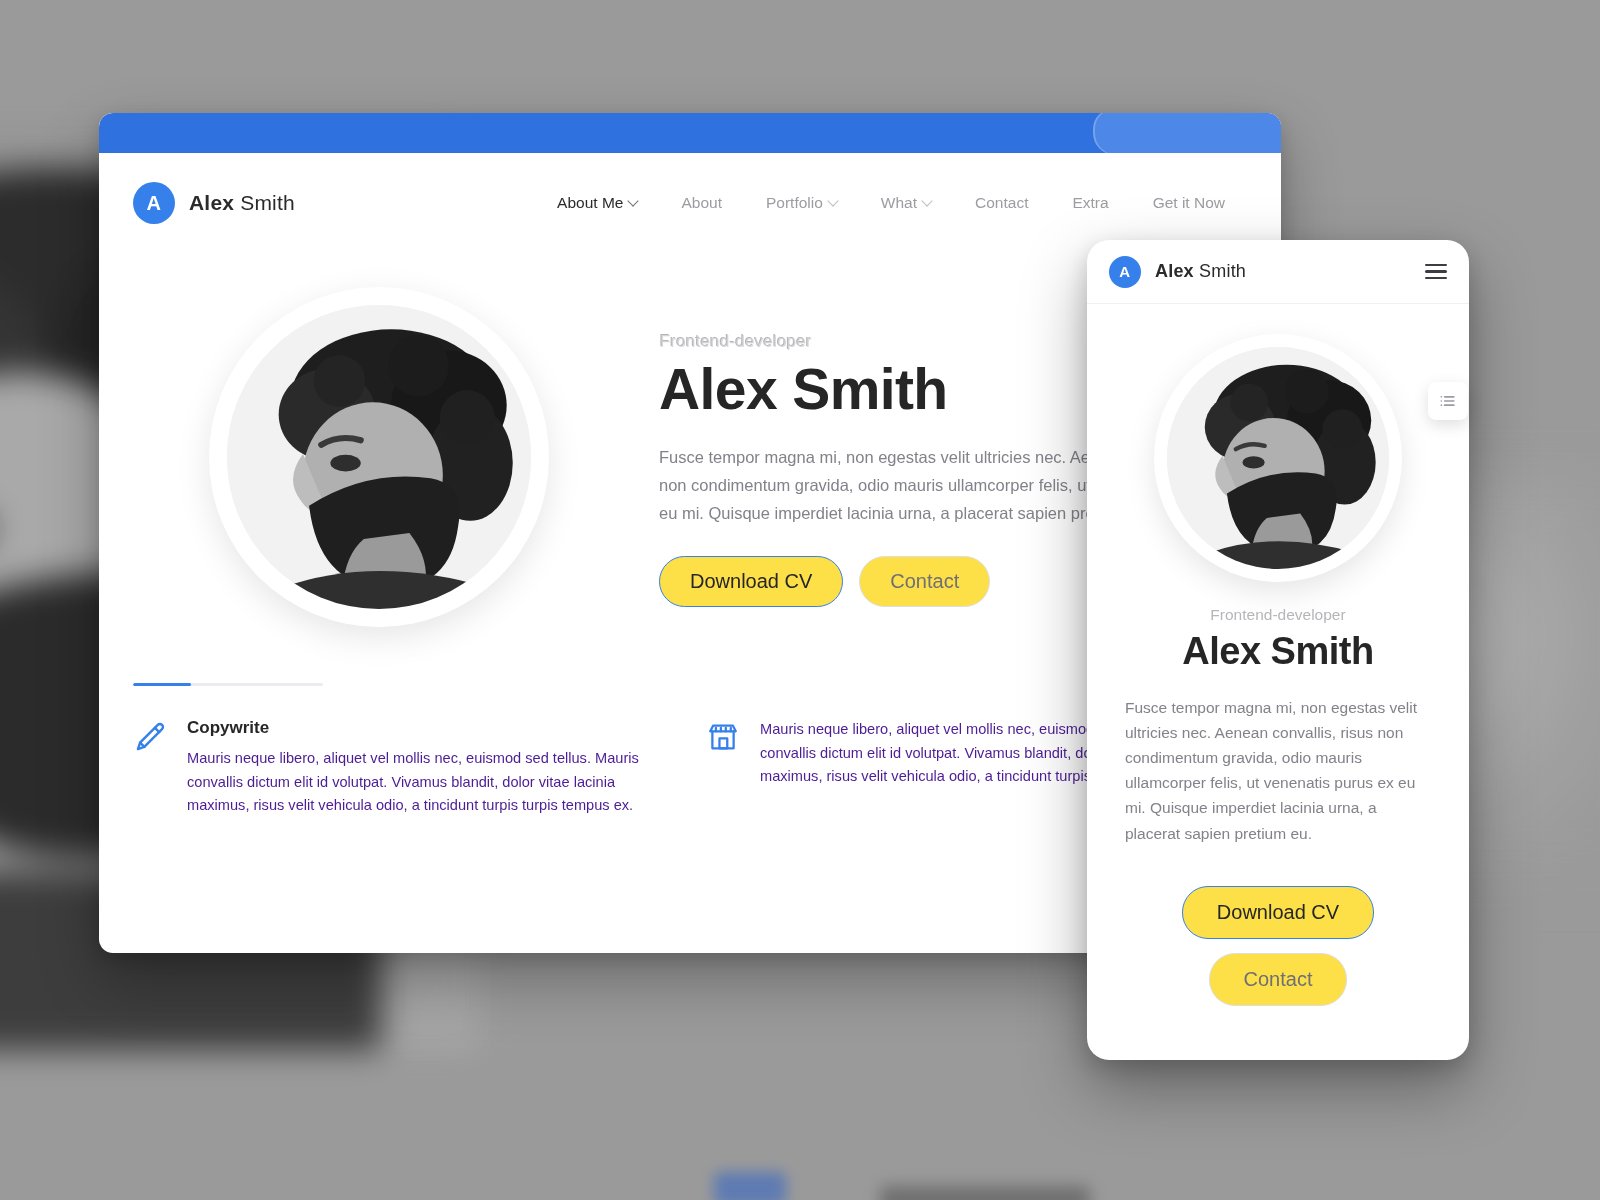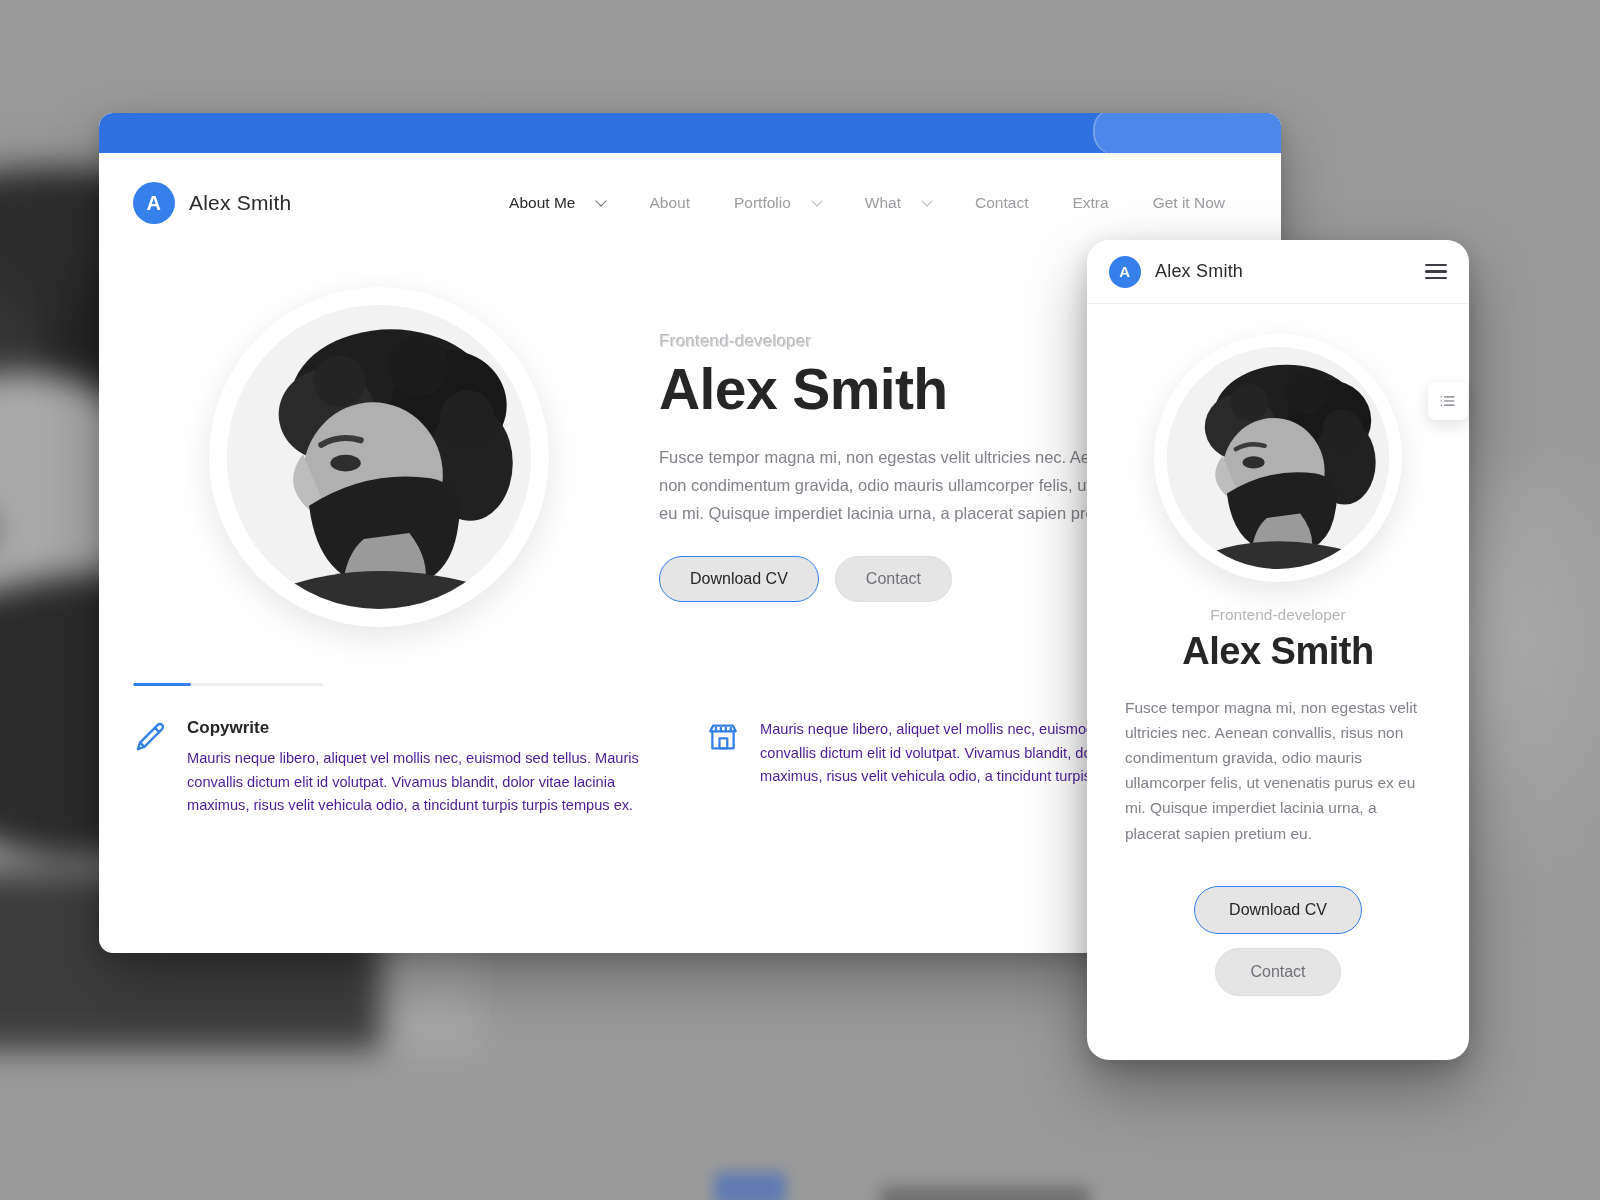--- a/index.html
+++ b/index.html
@@ -68,28 +68,28 @@
     padding:0 34px; height:100px;
   }
   .brand { display:flex; align-items:center; gap:14px; }
   .brand-badge {
     width:42px; height:42px; border-radius:50%;
     background:#3580ea; color:#fff;
     display:flex; align-items:center; justify-content:center;
     font-weight:bold; font-size:20px; letter-spacing:.5px;
   }
   .brand-name { font-size:21px; color:#2b2b2b; letter-spacing:.2px; }
-  .brand-name b { font-weight:normal; }
+  .brand-name b { font-weight:bold; }
   .brand-name span { font-weight:normal; }
 
   #desktop-menu {
     margin-left:auto; display:flex; align-items:center; gap:0;
   }
   .menu-item {
-    display:flex; align-items:center; gap:22px;
+    display:flex; align-items:center; gap:6px;
     padding:0 22px; font-size:15.5px; color:#9c9ca1;
     white-space:nowrap; cursor:pointer;
   }
   .menu-item.active { color:#2b2b2b; }
   .caret {
     width:8px; height:8px; position:relative; top:-2px;
     border-right:1.6px solid currentColor; border-bottom:1.6px solid currentColor;
     transform:rotate(45deg); opacity:.65;
   }
 
@@ -118,22 +118,22 @@
   .hero-title {
     font-size:57px; font-weight:bold; color:#262626;
     letter-spacing:-.6px; line-height:1.08; margin-bottom:22px;
   }
   .hero-para {
     font-size:16.5px; line-height:1.72; color:#82828a;
     max-width:640px; margin-bottom:28px;
   }
   .btn-row { display:flex; gap:16px; }
   .btn {
-    border-radius:26px; padding:13px 30px; font-size:16px;
-    background:#e5e5e5; cursor:pointer; white-space:nowrap;
+    border-radius:26px; padding:13px 30px; font-size:20px;
+    background:#fde047; cursor:pointer; white-space:nowrap;
   }
   .btn-primary { border:1.6px solid #3580ea; color:#262626; }
   .btn-ghost { border:1.5px solid #dedee2; color:#6f6f78; }
 
   
   #whatido { padding:46px 34px 0 34px; }
   .section-title {
     font-size:22px; font-weight:bold; color:#262626; letter-spacing:-.2px;
   }
   .section-rule {

